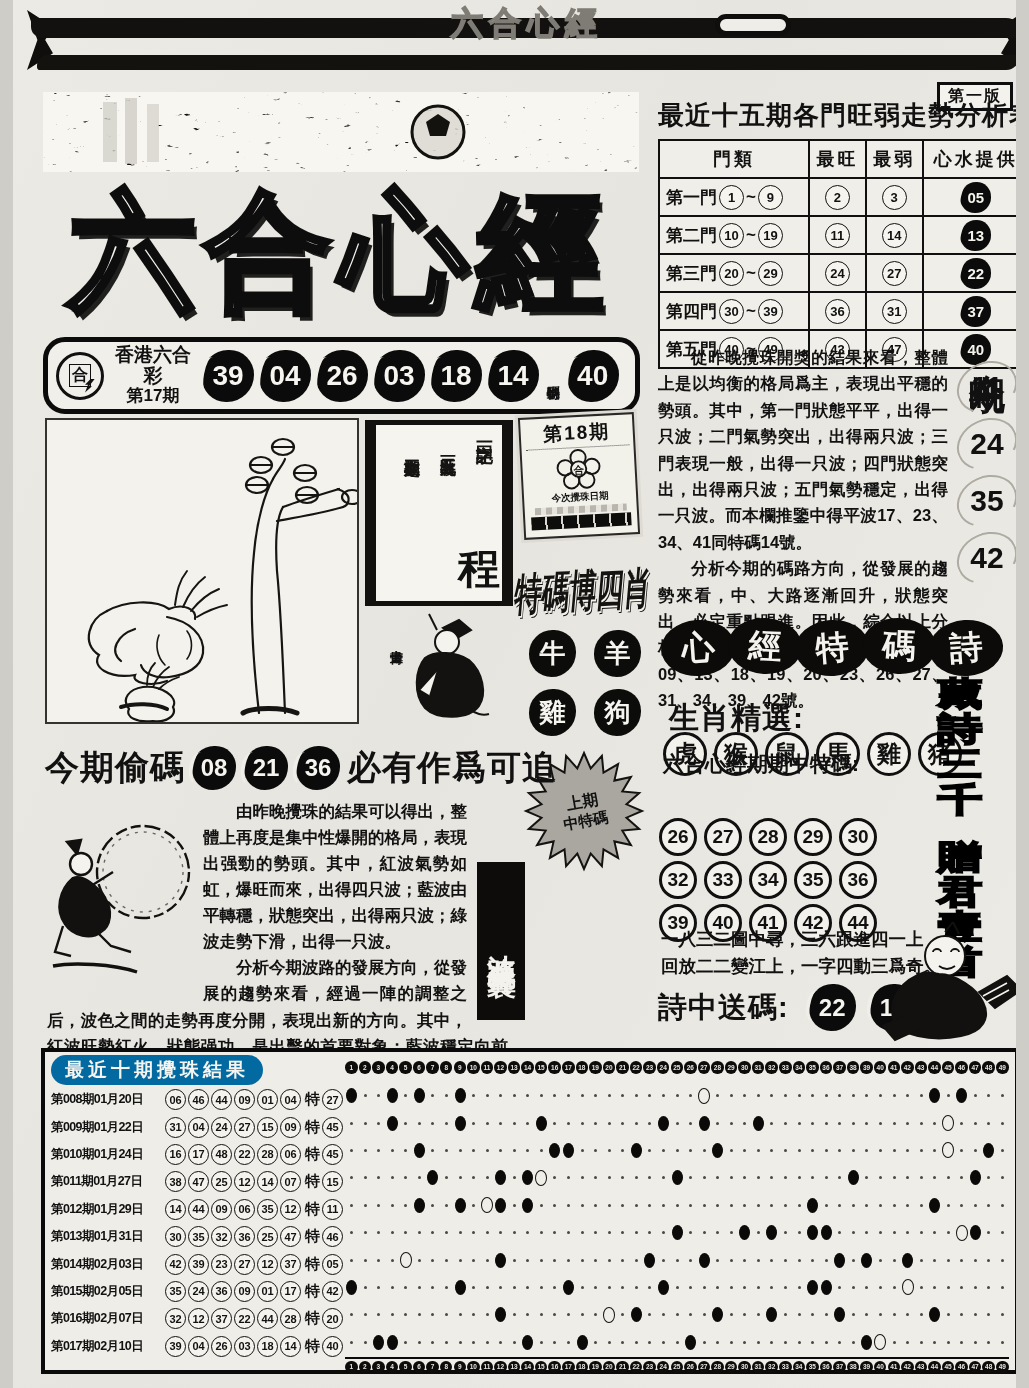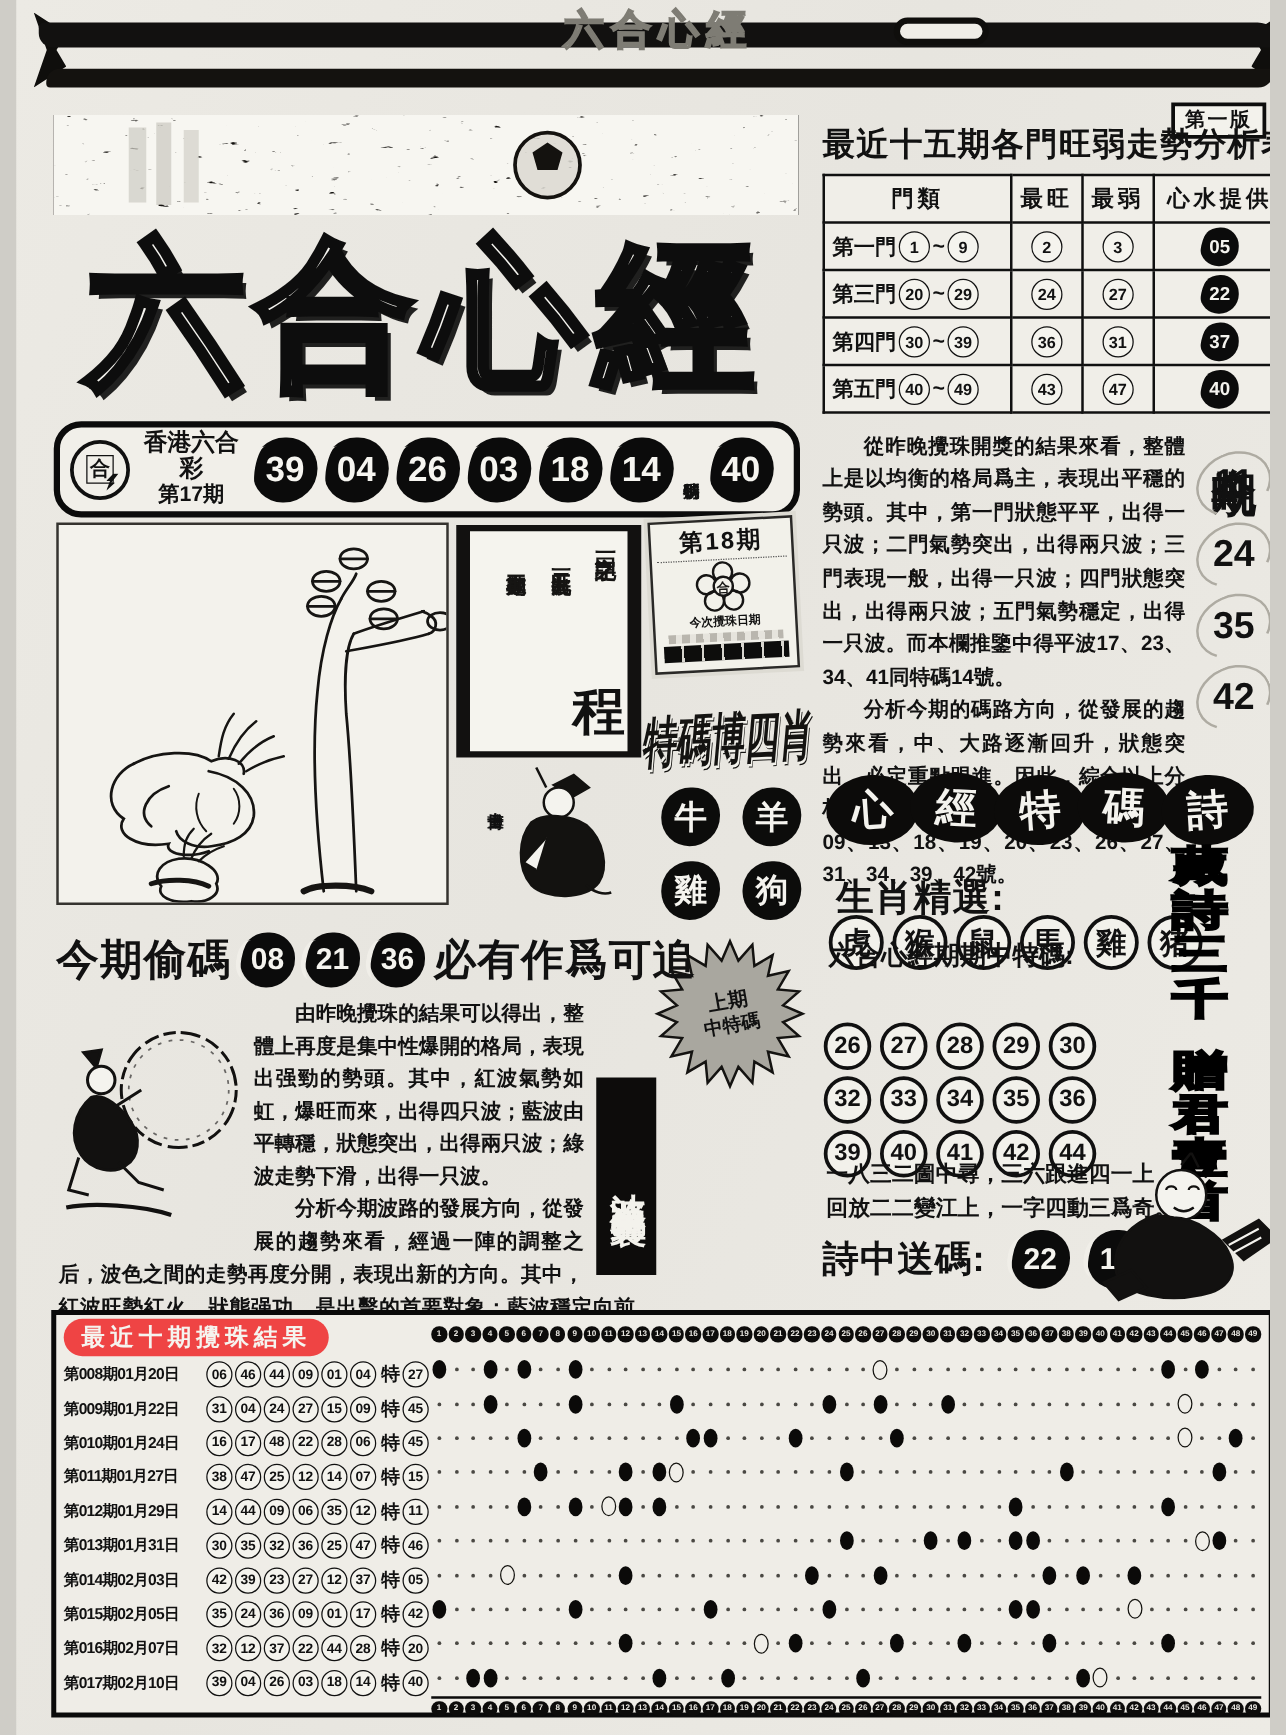--- a/index.html
+++ b/index.html
@@ -128,21 +128,21 @@
   .pusher{float:left;width:148px;height:190px;margin:0 8px 4px 0;}
   .bolu{float:right;width:48px;height:158px;margin:64px 0 6px 10px;background:#0d0c0b;color:#f3f2ec;
         writing-mode:vertical-rl;text-orientation:upright;font-size:29px;font-weight:900;letter-spacing:5px;
         display:flex;align-items:center;justify-content:center;}
   .inline-num{display:inline-flex;width:21px;height:21px;border:2px solid #101010;border-radius:50%;align-items:center;justify-content:center;
               font-size:11.5px;font-weight:900;vertical-align:-4px;margin:0 1px;background:#f3f2ec;}
 
   
   .resbox{position:absolute;left:28px;top:1048px;width:978px;height:326px;border:4px solid #0a0a0a;background:#efede7;display:flex;}
   .res-left{width:300px;padding:3px 0 0 6px;flex:0 0 auto;}
-  .res-title{display:inline-block;background:#ef4444;color:#f5f4ef;border-radius:15px;font-size:19px;font-weight:900;
+  .res-title{display:inline-block;background:#0369a1;color:#f5f4ef;border-radius:15px;font-size:19px;font-weight:900;
              letter-spacing:4px;padding:2px 14px;margin-bottom:1px;white-space:nowrap;}
   .res-row{display:flex;align-items:center;height:27.4px;justify-content:flex-end;}
   .res-label{width:116px;font-size:12.5px;font-weight:700;letter-spacing:-.6px;white-space:nowrap;}
   .res-circle{width:21px;height:21px;border:1.6px solid #101010;border-radius:50%;display:flex;align-items:center;justify-content:center;
               font-size:11px;font-weight:700;margin-right:2px;background:#f4f3ed;flex:0 0 auto;}
   .res-te{font-size:15px;font-weight:900;margin:0 2px;}
   .res-right{flex:1;padding:1px 6px 0 0;}
   .mx-nums{height:29px;display:flex;justify-content:space-between;align-items:center;}
   .mx-num{width:12.5px;height:12.5px;border-radius:50%;background:#0d0c0b;color:#e8e6e0;font-size:6.5px;font-weight:700;
           display:flex;align-items:center;justify-content:center;flex:0 0 auto;}
@@ -320,20 +320,35 @@
                 <span>第一門</span>
                 <span class="an-circle">1</span>
                 <span>~</span>
                 <span class="an-circle">9</span>
               </div>
             </td>
             <td><span class="an-circle">2</span></td>
             <td><span class="an-circle">3</span></td>
             <td>
               <div class="an-tip">05</div>
+            </td>
+          </tr>
+          <tr>
+            <td>
+              <div class="gate-cell">
+                <span>第二門</span>
+                <span class="an-circle">10</span>
+                <span>~</span>
+                <span class="an-circle">19</span>
+              </div>
+            </td>
+            <td><span class="an-circle">11</span></td>
+            <td><span class="an-circle">14</span></td>
+            <td>
+              <div class="an-tip">13</div>
             </td>
           </tr>
           <tr>
             <td>
               <div class="gate-cell">
                 <span>第三門</span>
                 <span class="an-circle">20</span>
                 <span>~</span>
                 <span class="an-circle">29</span>
               </div>

